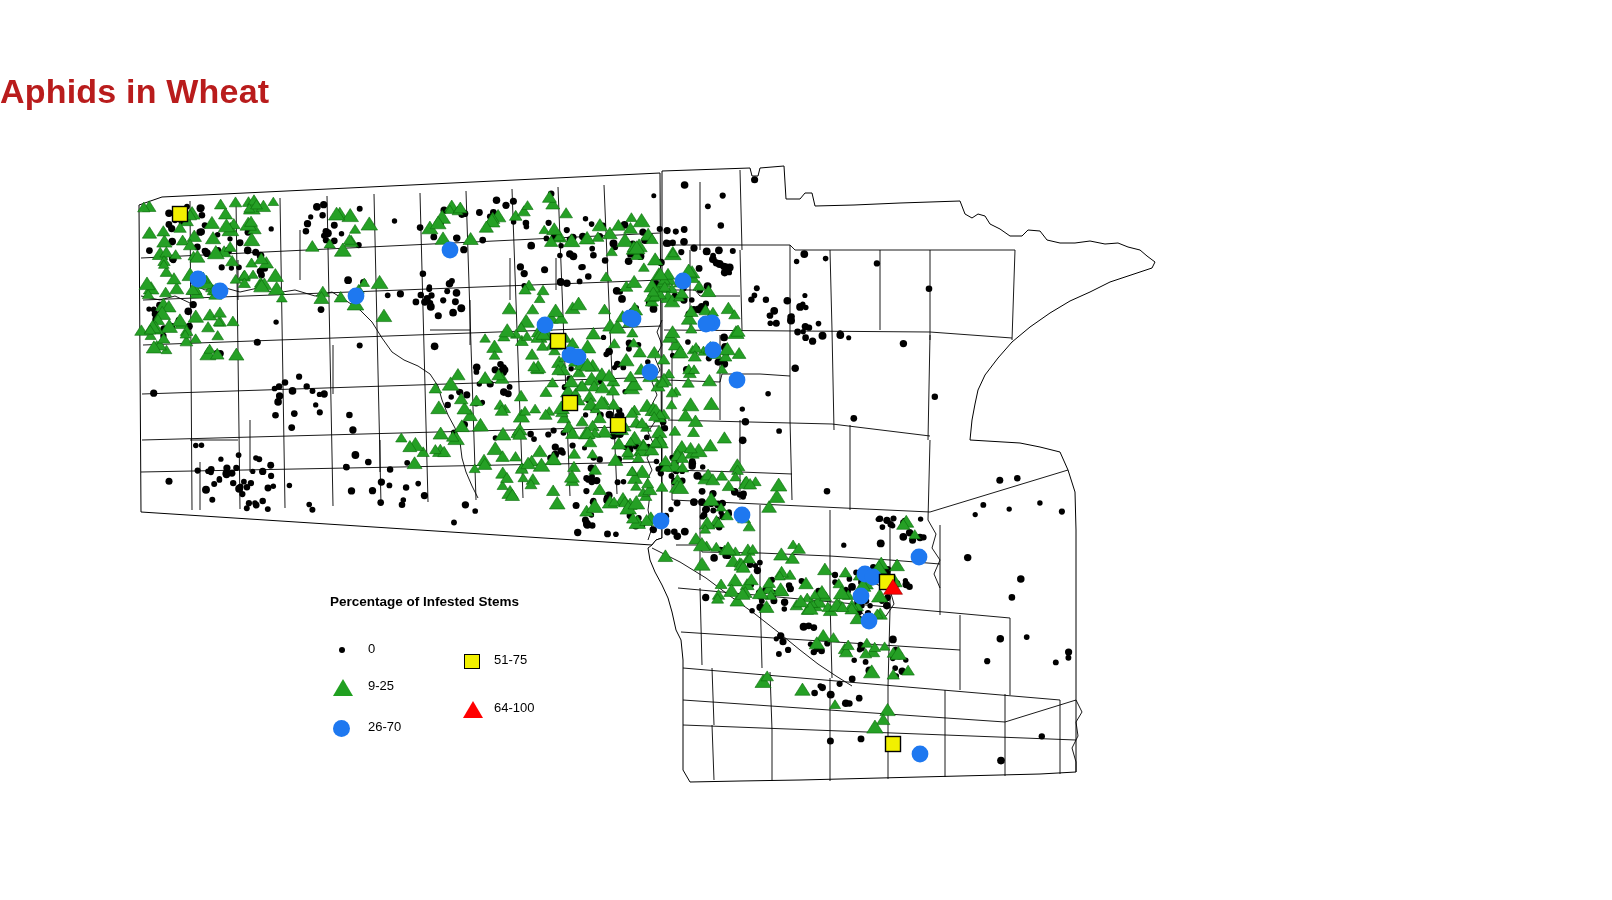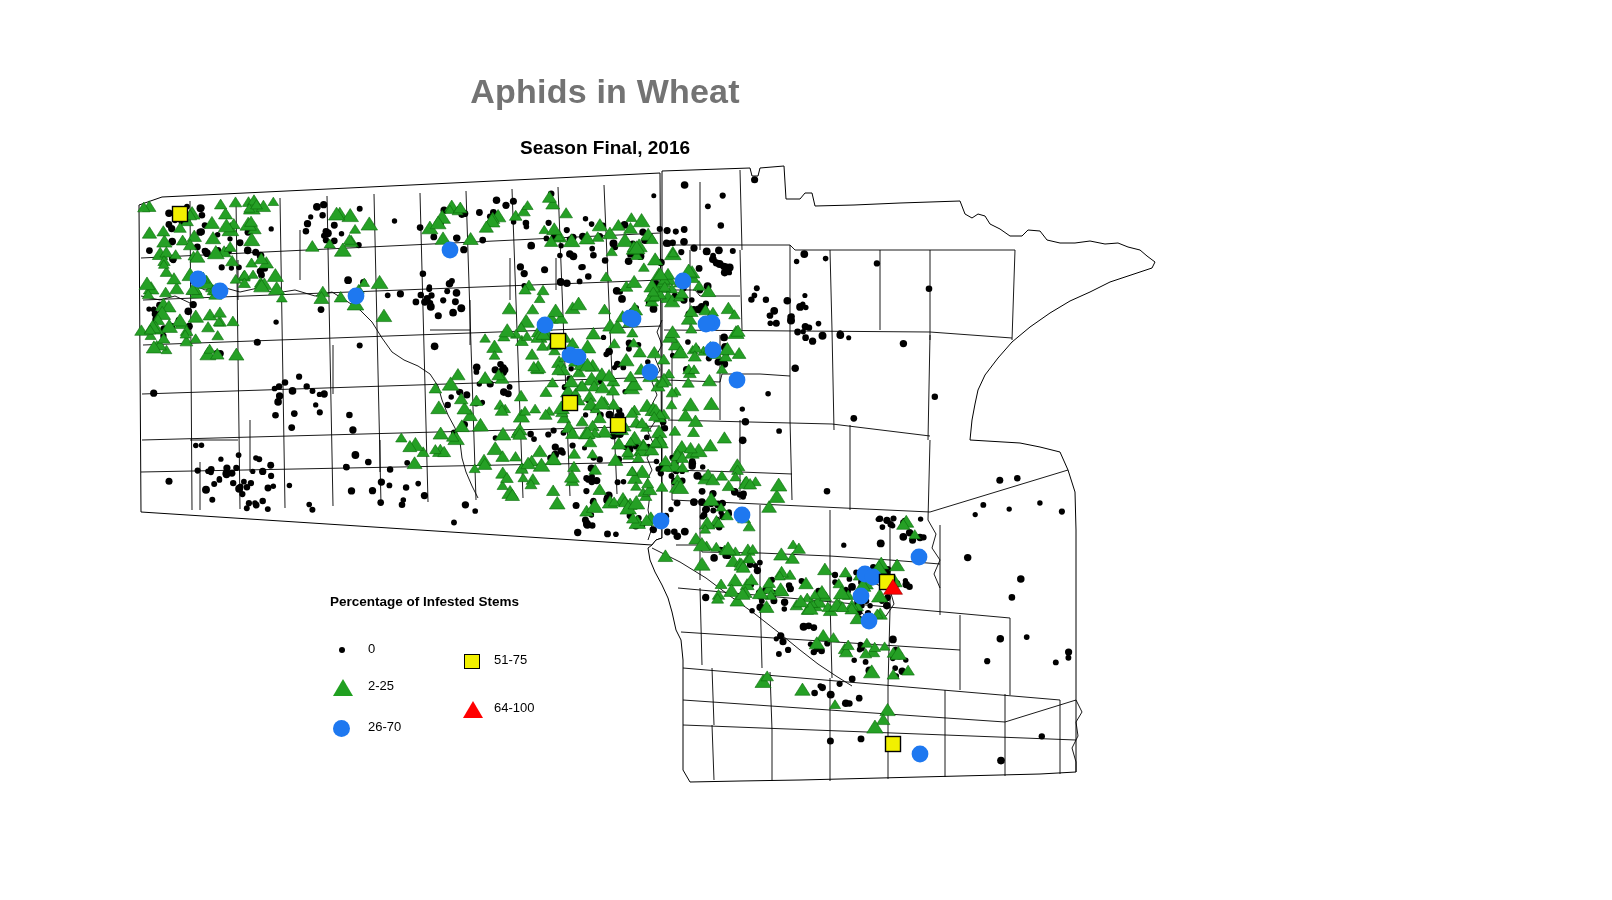--- a/index.html
+++ b/index.html
@@ -3,22 +3,22 @@
 <meta charset="utf-8">
 <style>
   html,body{margin:0;padding:0;background:#ffffff;}
   body{width:1612px;height:900px;position:relative;overflow:hidden;
        font-family:"Liberation Sans", sans-serif;}
 
   #page{position:absolute;left:0;top:0;width:1612px;height:900px;background:#fff;}
 
   
   .title{
-    position:absolute;left:0;top:72px;width:1210px;text-align:center;
-    font-size:34px;font-weight:bold;color:#737373;letter-spacing:.2px;
+    position:absolute;left:0;top:72px;width:1210px;text-align:left;
+    font-size:34px;font-weight:bold;color:#b91c1c;letter-spacing:.2px;
   }
   .subtitle{
     position:absolute;left:0;top:137px;width:1210px;text-align:center;
     font-size:19px;font-weight:bold;color:#000;
   }
 
   
   #map-wrap{position:absolute;left:0;top:0;width:1612px;height:900px;}
   #map-svg{display:block;}
   .boundary{fill:#ffffff;stroke:#000000;stroke-width:1;vector-effect:non-scaling-stroke;}
@@ -56,21 +56,20 @@
   .mk-circ{fill:#1E78F0;}
   .mk-sq{fill:#F2F000;stroke:#000000;stroke-width:1.4;}
   .mk-tri-red{fill:#FF0000;stroke:#8b0000;stroke-width:0.6;}
 </style>
 </head>
 <body>
 
 <div id="page">
 
   <div class="title">Aphids in Wheat</div>
-  <div class="subtitle">Season Final, 2016</div>
 
   <div id="map-wrap">
     <svg id="map-svg" width="1612" height="900" viewBox="0 0 1612 900">
 
       <g>
 
         <path class="boundary" d="M139,205 L162,197 L660,173 L662,538 L656,540 L652,545 L141,512 Z"></path>
 
         <path class="boundary" d="
           M662,171 L750,168 L752,176 L758,176 L760,168 L784,166 L786,199 L800,199
@@ -1540,21 +1539,21 @@
         <span class="legend-swatch">
             <i class="sw-dot"></i>
           </span>
         <span class="legend-label">0</span>
       </div>
 
       <div class="legend-row" style="top:37px;">
         <span class="legend-swatch">
             <i class="sw-tri"></i>
           </span>
-        <span class="legend-label">2-25</span>
+        <span class="legend-label">9-25</span>
       </div>
 
       <div class="legend-row" style="top:78px;">
         <span class="legend-swatch">
             <i class="sw-circ"></i>
           </span>
         <span class="legend-label">26-70</span>
       </div>
     </div>
 

